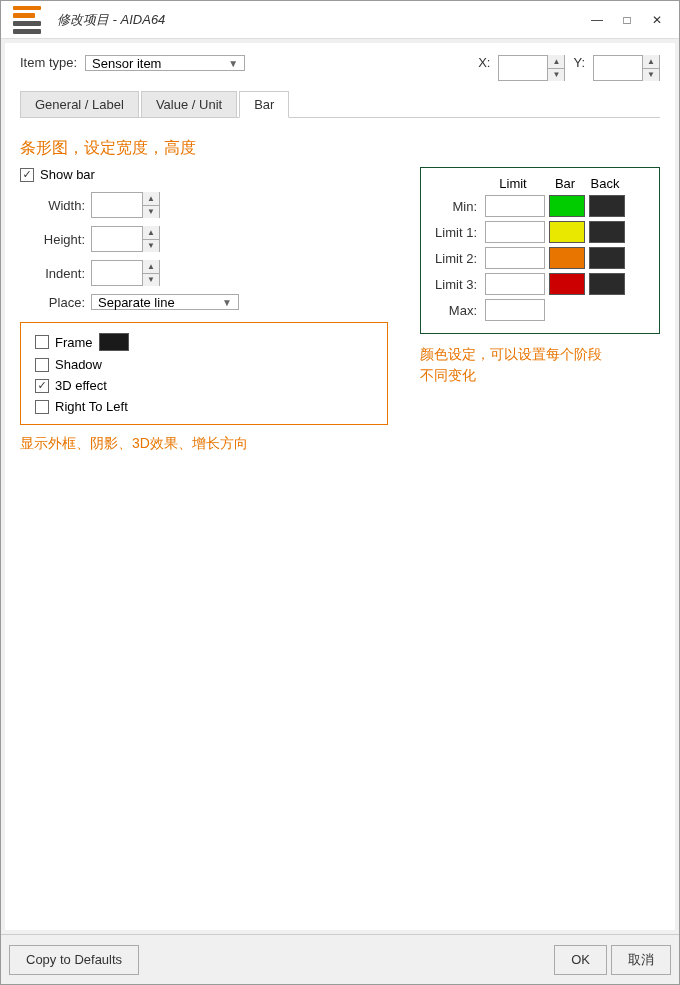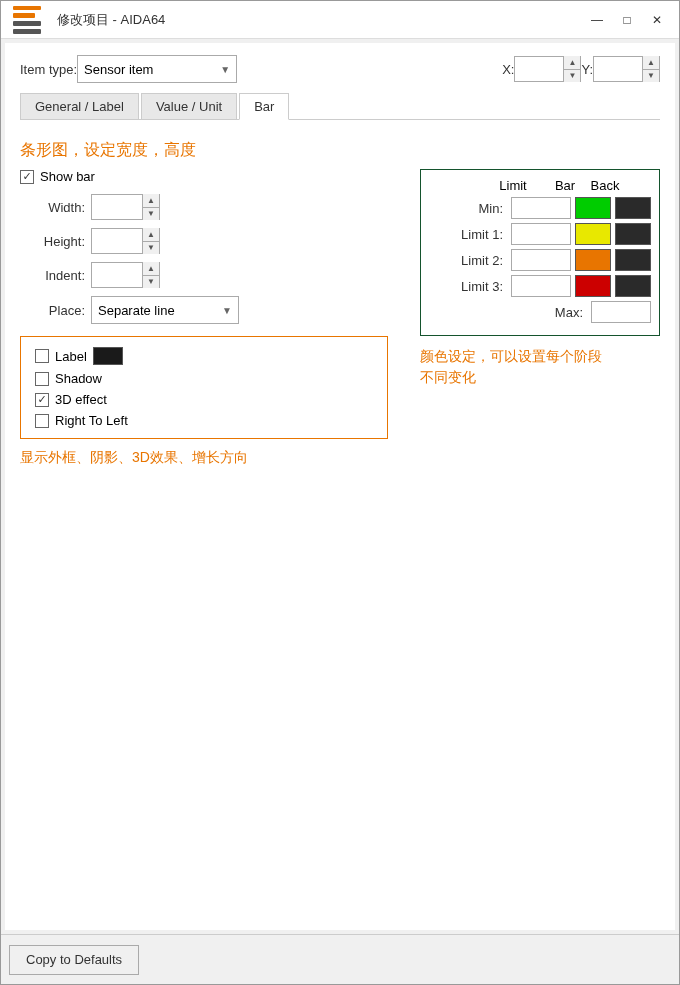--- a/index.html
+++ b/index.html
@@ -25,20 +25,21 @@
       display: flex;
       align-items: center;
       padding: 0 8px;
       border-bottom: 1px solid #ddd;
       flex-shrink: 0;
     }
     .title-text {
       flex: 1;
       font-size: 13px;
       color: #333;
+      font-style: italic;
     }
     .title-controls {
       display: flex;
       gap: 2px;
     }
     .title-btn {
       width: 28px;
       height: 24px;
       background: transparent;
       border: none;
@@ -53,38 +54,38 @@
     .content {
       flex: 1;
       padding: 12px 15px;
       overflow: hidden;
       background: white;
       margin: 4px;
     }
 
     .item-type-row {
       display: flex;
-      align-items: center;
       margin-bottom: 10px;
+      gap: 8px;
     }
     .item-type-label {
       color: #333;
       white-space: nowrap;
     }
     .select-box {
       border: 1px solid #aaa;
       background: white;
       padding: 3px 6px;
       font-size: 13px;
       width: 160px;
       display: flex;
       align-items: center;
       justify-content: space-between;
       cursor: pointer;
-      height: 28px;
+      height: 16px;
     }
     .select-arrow {
       font-size: 10px;
       color: #666;
     }
     .coord-label { color: #333; }
     .spinbox {
       border: 1px solid #aaa;
       background: white;
       display: flex;
@@ -231,21 +232,20 @@
     
     .color-table {
       border: 1px solid #14532d;
       padding: 8px;
     }
     .color-row {
       display: flex;
       align-items: center;
       margin-bottom: 4px;
       gap: 4px;
-      justify-content: flex-end;
     }
     .color-row-label {
       width: 52px;
       text-align: right;
       color: #333;
       font-size: 13px;
       padding-right: 4px;
     }
     .limit-input {
       width: 60px;
@@ -433,21 +433,21 @@
           <div class="select-box" style="width:148px">
             <span>Separate line</span>
             <span class="select-arrow">▼</span>
           </div>
         </div>
 
         <div class="options-box">
 
           <div class="option-row">
             <div class="checkbox"></div>
-            <span>Label</span>
+            <span>Frame</span>
             <div class="color-swatch" style="background:#1a1a1a;"></div>
           </div>
 
           <div class="option-row">
             <div class="checkbox"></div>
             <span>Shadow</span>
           </div>
 
           <div class="option-row">
             <div class="checkbox checked"></div>
@@ -509,14 +509,18 @@
           <div>颜色设定，可以设置每个阶段</div>
           <div>不同变化</div>
         </div>
       </div>
     </div>
   </div>
 
   <div class="bottom-bar">
     <button class="btn">Copy to Defaults</button>
     <div class="btn-spacer"></div>
+    <div class="btn-group">
+      <button class="btn">OK</button>
+      <button class="btn">取消</button>
+    </div>
   </div>
 </div>
 
 </body></html>

